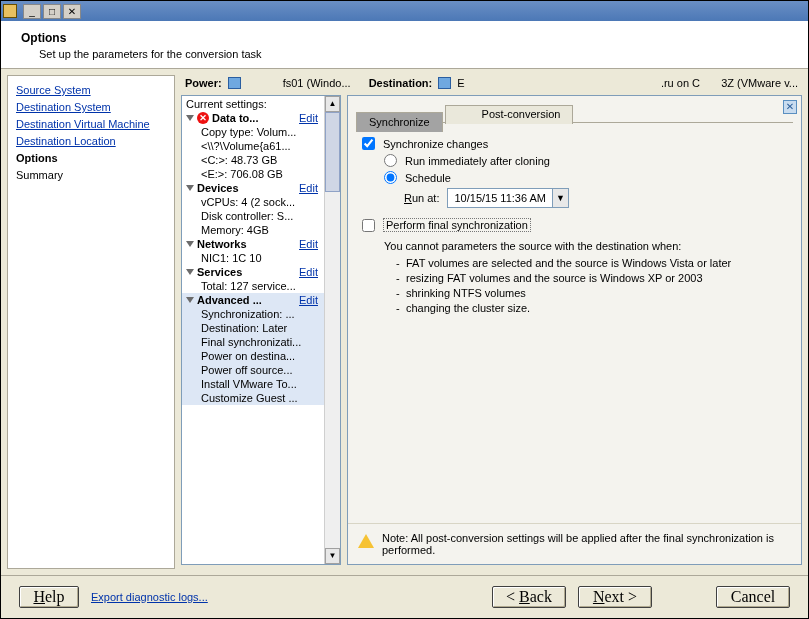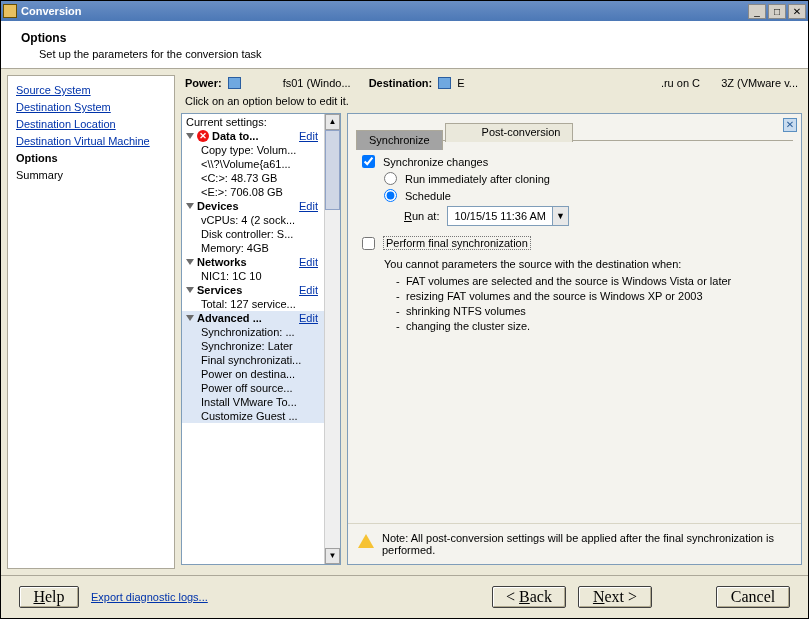--- a/index.html
+++ b/index.html
@@ -66,58 +66,56 @@
   a.lnk { color:#0033aa; text-decoration:underline; cursor:pointer; }
   .u { text-decoration:underline; }
   .mic { display:inline-block; width:13px; height:12px; background:#6fa8e0; border:1px solid #2a5ea0; vertical-align:middle; }
 </style>
 </head>
 <body>
 
 <div class="window">
   <div class="titlebar">
     <div class="icon"></div>
-    <div class="title">Conversion</div>
     <div class="btn">_</div>
     <div class="btn">□</div>
     <div class="btn">✕</div>
   </div>
 
   <div class="header">
     <h1>Options</h1>
     <p>Set up the parameters for the conversion task</p>
   </div>
   <div class="hr"></div>
 
   <div class="main">
     <div class="left-nav">
       <a>Source System</a>
       <a>Destination System</a>
+      <a>Destination Virtual Machine</a>
       <a>Destination Location</a>
-      <a>Destination Virtual Machine</a>
       <a class="current">Options</a>
       <a class="plain">Summary</a>
     </div>
 
     <div class="right">
       <div class="srcbar">
         <b>Power:</b>
         <span class="mic"></span>
         <span class="sp"></span>
         <span>fs01 (Windo...</span>
         &nbsp;&nbsp;
         <b>Destination:</b>
         <span class="mic"></span>
         <span>E</span>
         <span style="flex:1"></span>
         <span>.ru on C</span>
         &nbsp;&nbsp;&nbsp;
         <span>3Z (VMware v...</span>
       </div>
-      <div class="hint">Click on an option below to edit it.</div>
 
       <div class="panels">
         <div class="tree-wrap">
           <div class="tree">
             <div class="head">Current settings:</div>
 
             <div class="row">
               <span class="disc"></span>
               <span class="err">✕</span>
               <b>Data to...</b>
@@ -151,21 +149,21 @@
             </div>
             <div class="row rowi">Total: 127 service...</div>
 
             <div class="sel">
               <div class="row">
                 <span class="disc"></span>
                 <b>Advanced ...</b>
                 <a class="edit">Edit</a>
               </div>
               <div class="row rowi">Synchronization: ...</div>
-              <div class="row rowi">Synchronize: Later</div>
+              <div class="row rowi">Destination: Later</div>
               <div class="row rowi">Final synchronizati...</div>
               <div class="row rowi">Power on destina...</div>
               <div class="row rowi">Power off source...</div>
               <div class="row rowi">Install VMware To...</div>
               <div class="row rowi">Customize Guest ...</div>
             </div>
           </div>
           <div class="scrollbar">
             <div class="ar">▲</div>
             <div class="thumb"></div>

